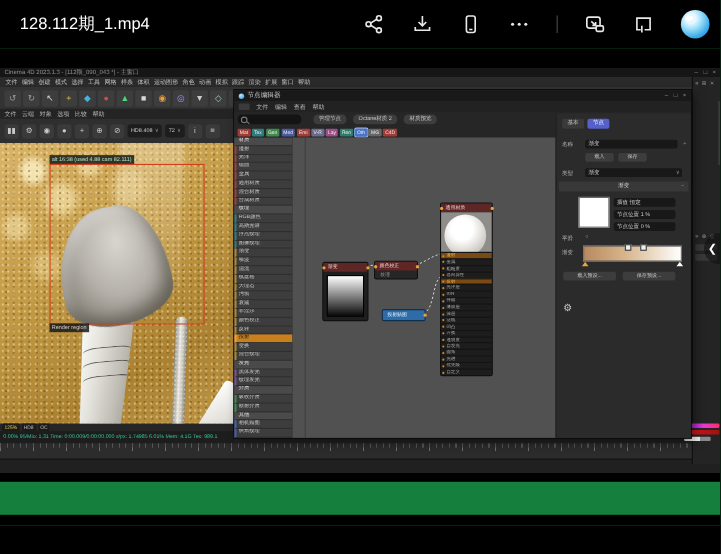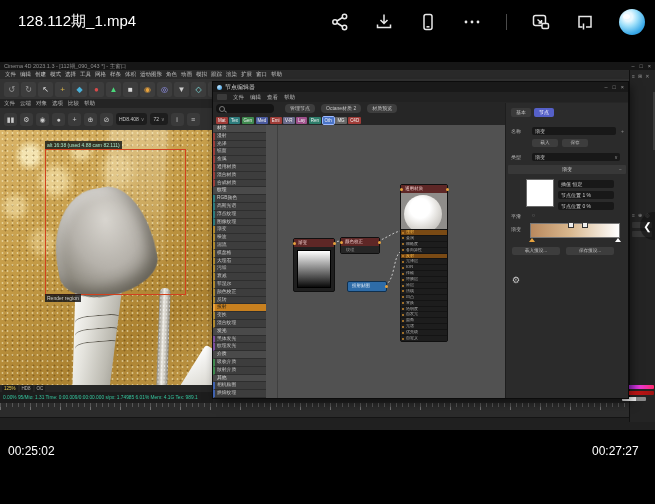--- a/index.html
+++ b/index.html
@@ -515,25 +515,20 @@
           <span class="gear">⚙</span>
         </div>
       </div>
     </div>
 
     <div class="side-handle">
       <span>❮</span>
     </div>
   </div>
 
-  <div class="progressrow">
-    <span class="ptime" style="left:8px">00:25:02</span>
-
-    <span class="ptime" style="left:592px">00:27:27</span>
-  </div>
 
   <div class="controls">
     
     
     
 
     
     
     
     

